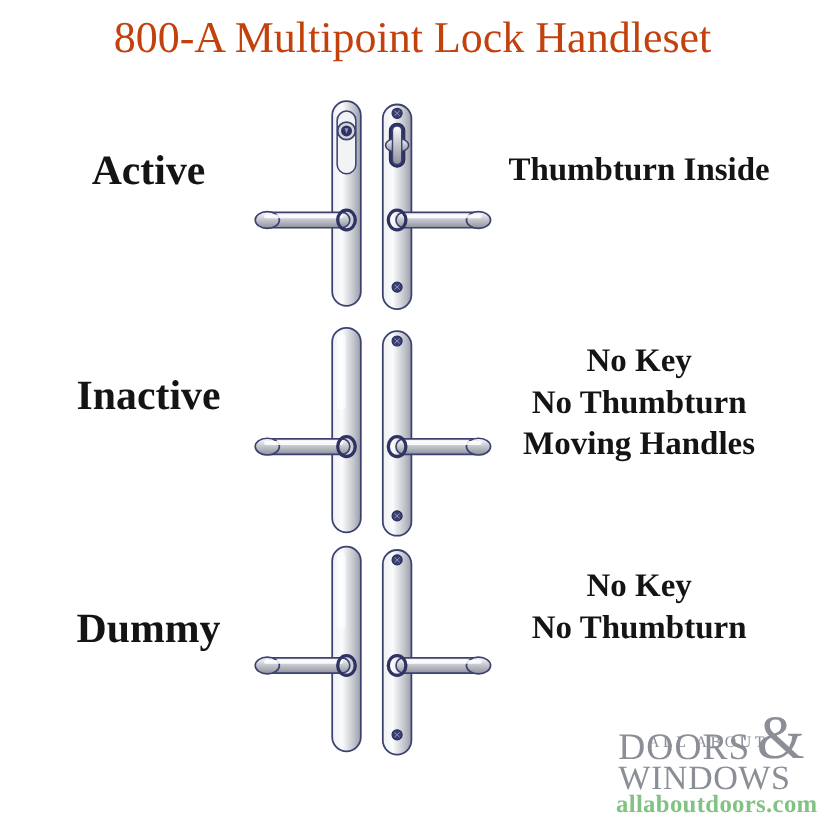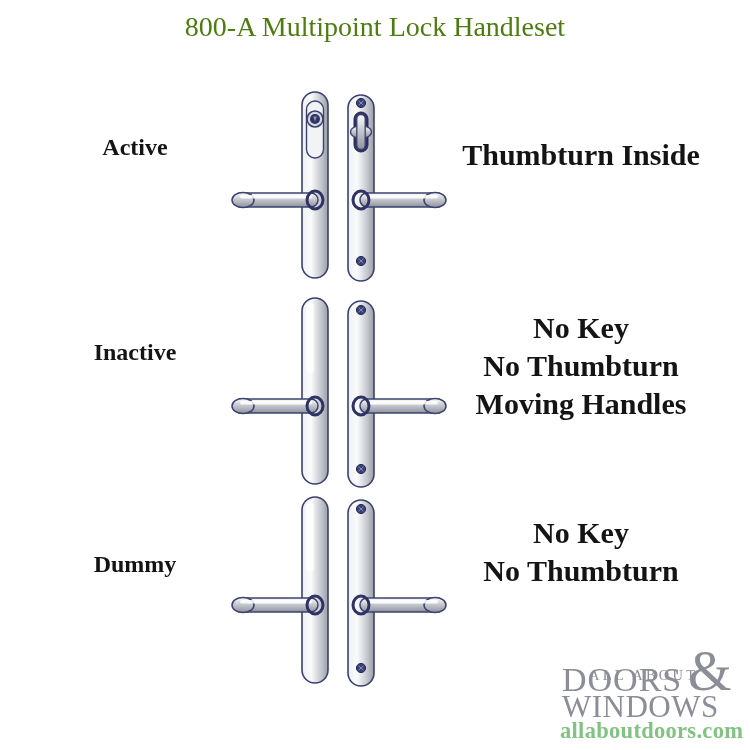--- a/index.html
+++ b/index.html
@@ -2,25 +2,25 @@
 <html><head>
 <meta charset="utf-8">
 <style>
   html,body{margin:0;padding:0;background:#fff;}
   .canvas{
     position:relative;width:750px;height:750px;background:#ffffff;
     font-family:"Liberation Serif",serif;color:#111;overflow:hidden;
   }
   .title{
     position:absolute;top:12px;left:0;width:750px;text-align:center;
-    font-size:28px;line-height:1.1;color:#4d7c0f;white-space:nowrap;
+    font-size:40px;line-height:1.1;color:#c2410c;white-space:nowrap;
   }
   .row-label{
     position:absolute;left:40px;width:190px;text-align:center;
-    font-size:24px;font-weight:bold;line-height:1.2;color:#141414;
+    font-size:38px;font-weight:bold;line-height:1.2;color:#141414;
   }
   .lbl-active{top:133px}
   .lbl-inactive{top:338px}
   .lbl-dummy{top:550px}
   .row-desc{
     position:absolute;left:450px;width:262px;text-align:center;
     font-size:30px;font-weight:bold;line-height:38px;color:#141414;
   }
   .desc-active{top:136px}
   .desc-inactive{top:309px}

